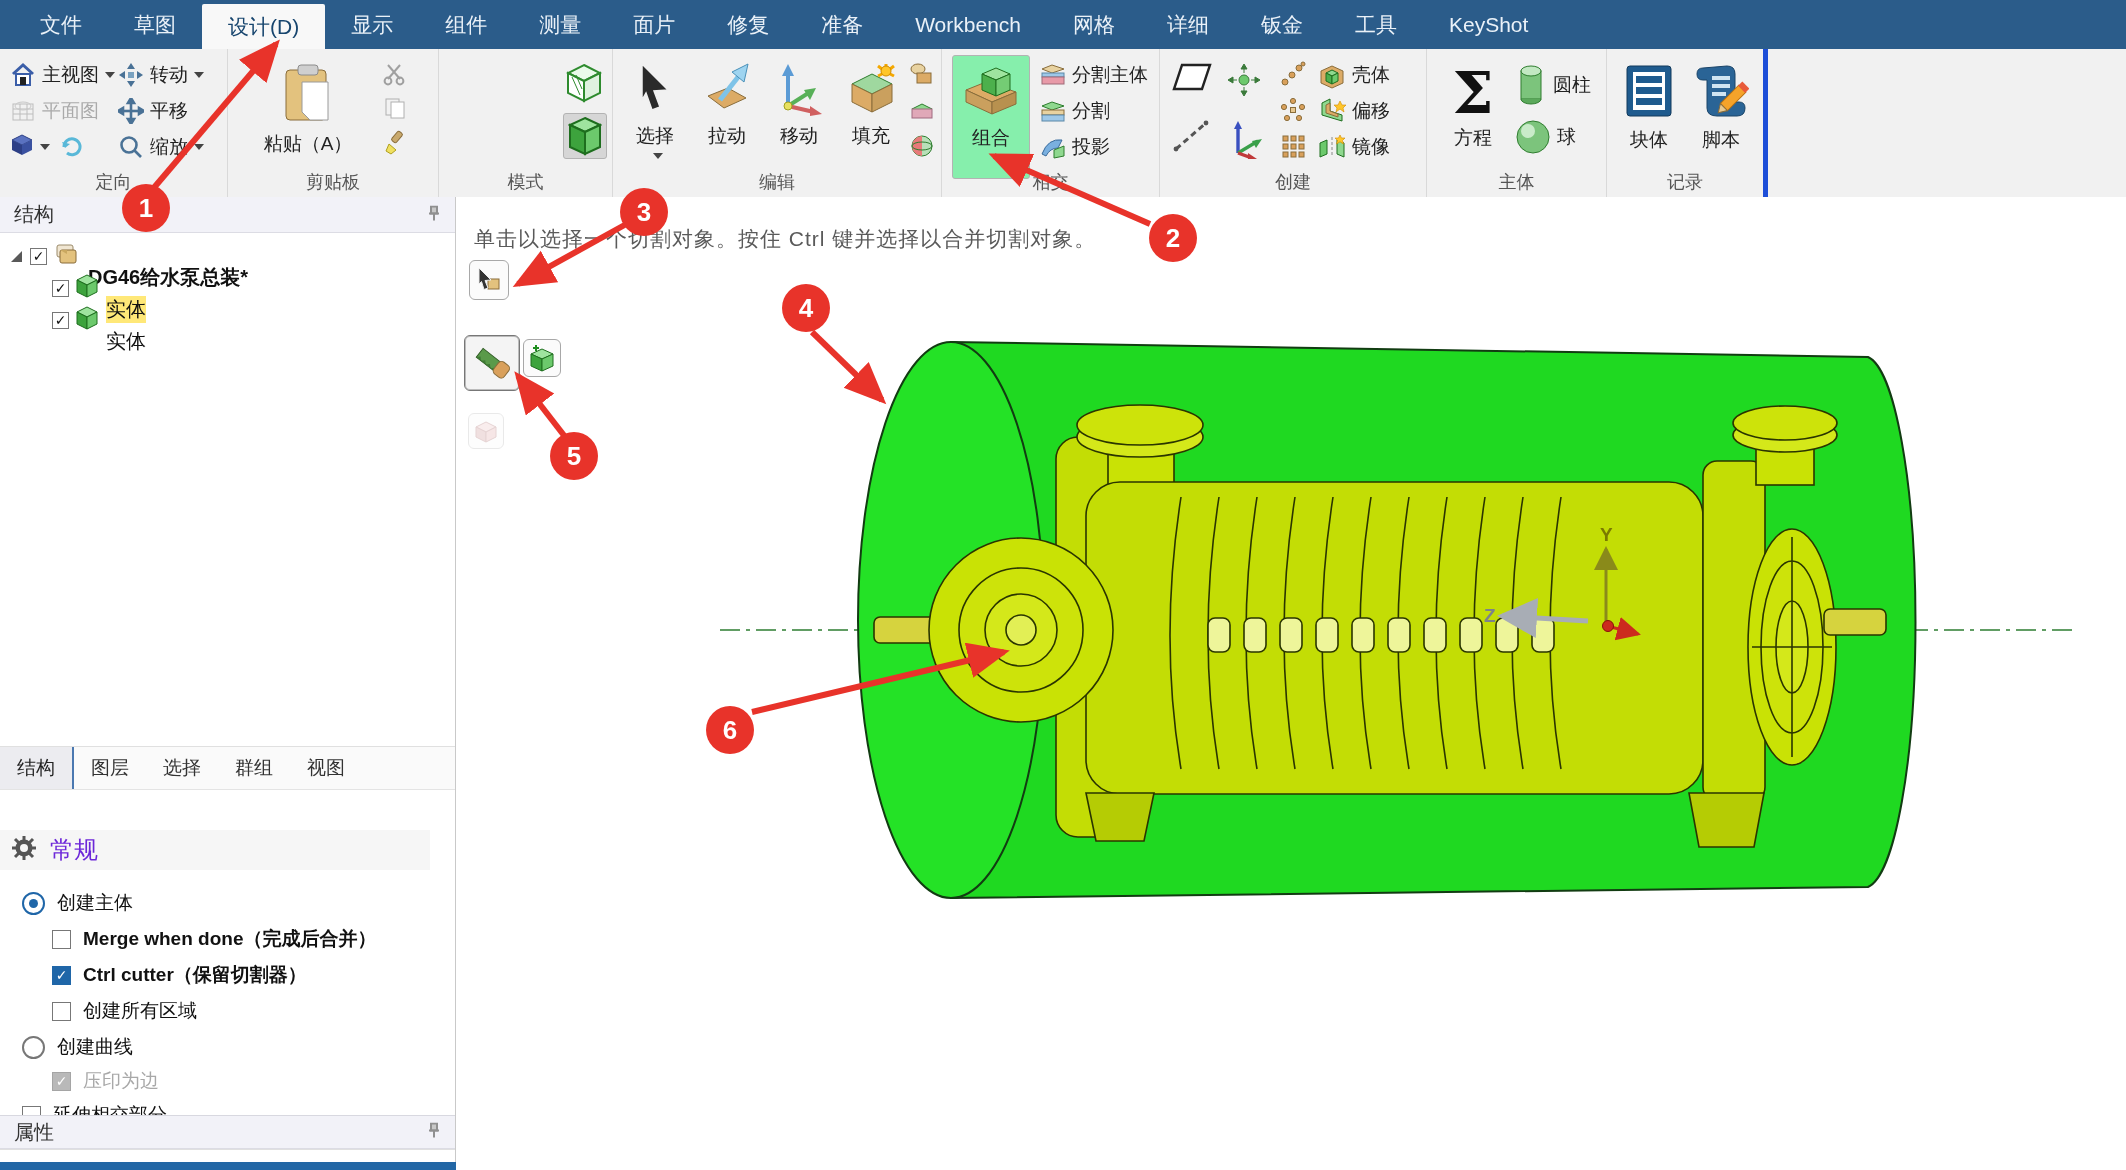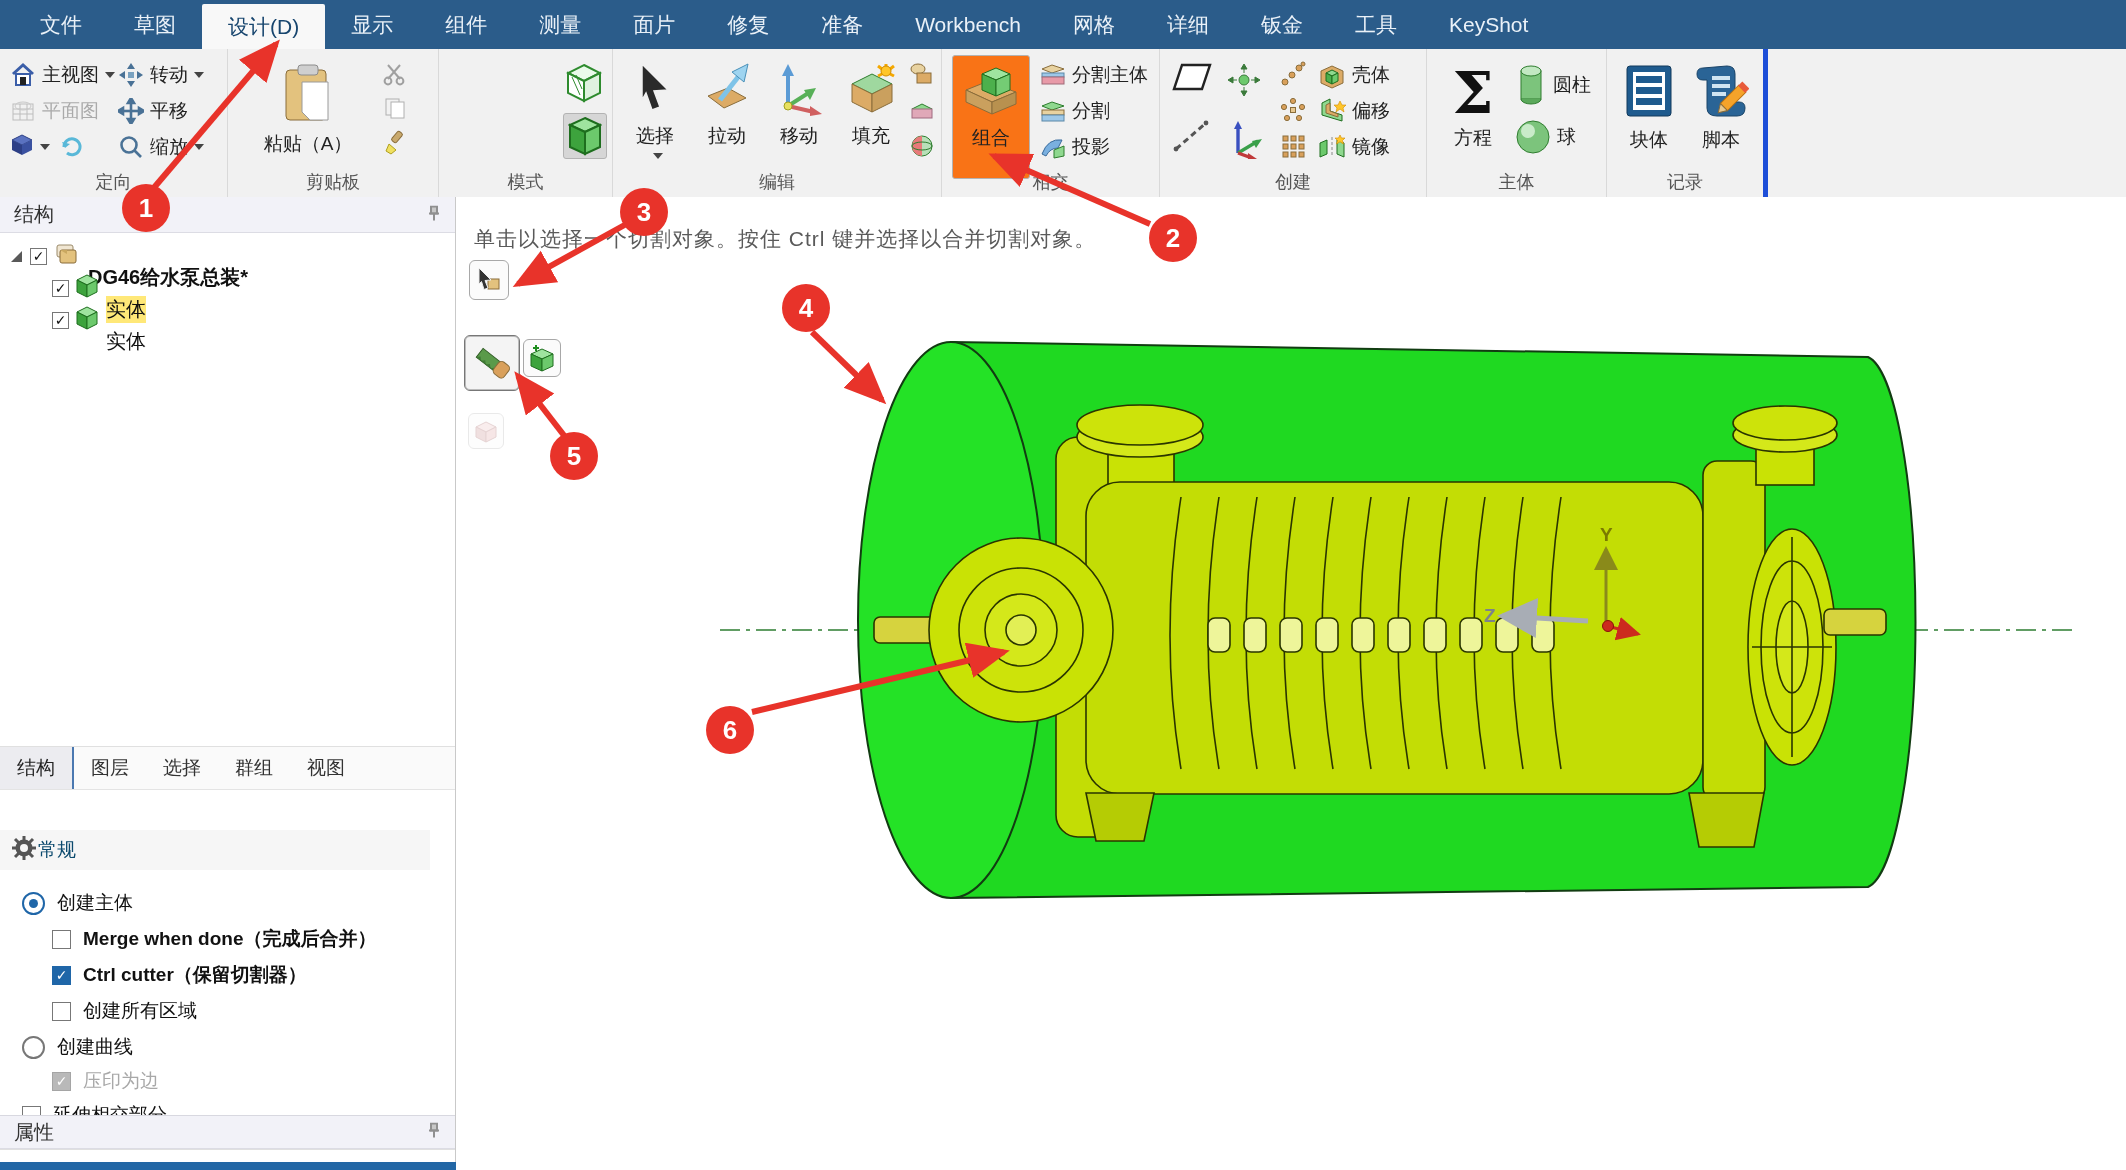--- a/index.html
+++ b/index.html
@@ -15,21 +15,21 @@
 
   
   #ribbon{position:absolute;left:0;top:49px;width:2126px;height:148px;background:#f1f1f1;
     border-bottom:1px solid #c6ccd4;display:flex;}
   .grp{position:relative;height:100%;border-right:1px solid #d9d9d9;flex:none;}
   .grp-label{position:absolute;bottom:3px;left:0;width:100%;text-align:center;
     font-size:18px;color:#555;}
   .bigbtn{position:absolute;display:flex;flex-direction:column;align-items:center;
     justify-content:flex-start;padding-top:6px;border-radius:3px;border:1px solid transparent;}
   .bigbtn .blabel{font-size:19px;color:#222;margin-top:3px;white-space:nowrap;}
-  .bigbtn.sel{background:#f97316;border-color:#b3b3b3;text-align:center;}
+  .bigbtn.sel{background:#86efac;border-color:#b3b3b3;text-align:center;}
   .sicon{width:30px;height:30px;display:flex;align-items:center;justify-content:center;border-radius:3px;}
   .sicon.sel{background:#d6d6d6;border:1px solid #b3b3b3;}
   .rrow{display:flex;align-items:center;height:36px;}
   .rrow .rtxt{font-size:19px;color:#222;margin-left:6px;white-space:nowrap;}
   .rrow .rtxt.dis{color:#aaa;}
   .dd{width:0;height:0;border-left:5px solid transparent;border-right:5px solid transparent;
     border-top:6px solid #444;margin-left:6px;}
   .minicol{position:absolute;display:flex;flex-direction:column;gap:4px;}
 
   
@@ -556,21 +556,21 @@
           <svg width="28" height="28" viewBox="0 0 28 28">
             <g stroke="#555" stroke-width="3">
               <line x1="14" y1="2" x2="14" y2="26"></line>
                 <line x1="2" y1="14" x2="26" y2="14"></line>
               <line x1="5" y1="5" x2="23" y2="23"></line>
                 <line x1="23" y1="5" x2="5" y2="23"></line>
               </g>
             <circle cx="14" cy="14" r="8.5" fill="#555"></circle>
               <circle cx="14" cy="14" r="4" fill="#f6f6f6"></circle>
             </svg></span>
-        <span style="font-size:19px;color:#0c4a6e;">常规</span>
+        <span style="font-size:24px;color:#6d28d9;margin-left:12px">常规</span>
       </div>
 
       <div class="opt-row" style="left:22px;top:60px">
         <span class="radio checked"></span>
         <span class="opt-label">创建主体</span>
       </div>
       <div class="opt-row" style="left:52px;top:96px">
         <span class="cb"></span>
         <span class="opt-label" style="font-weight:bold">Merge when done（完成后合并）</span>
       </div>

